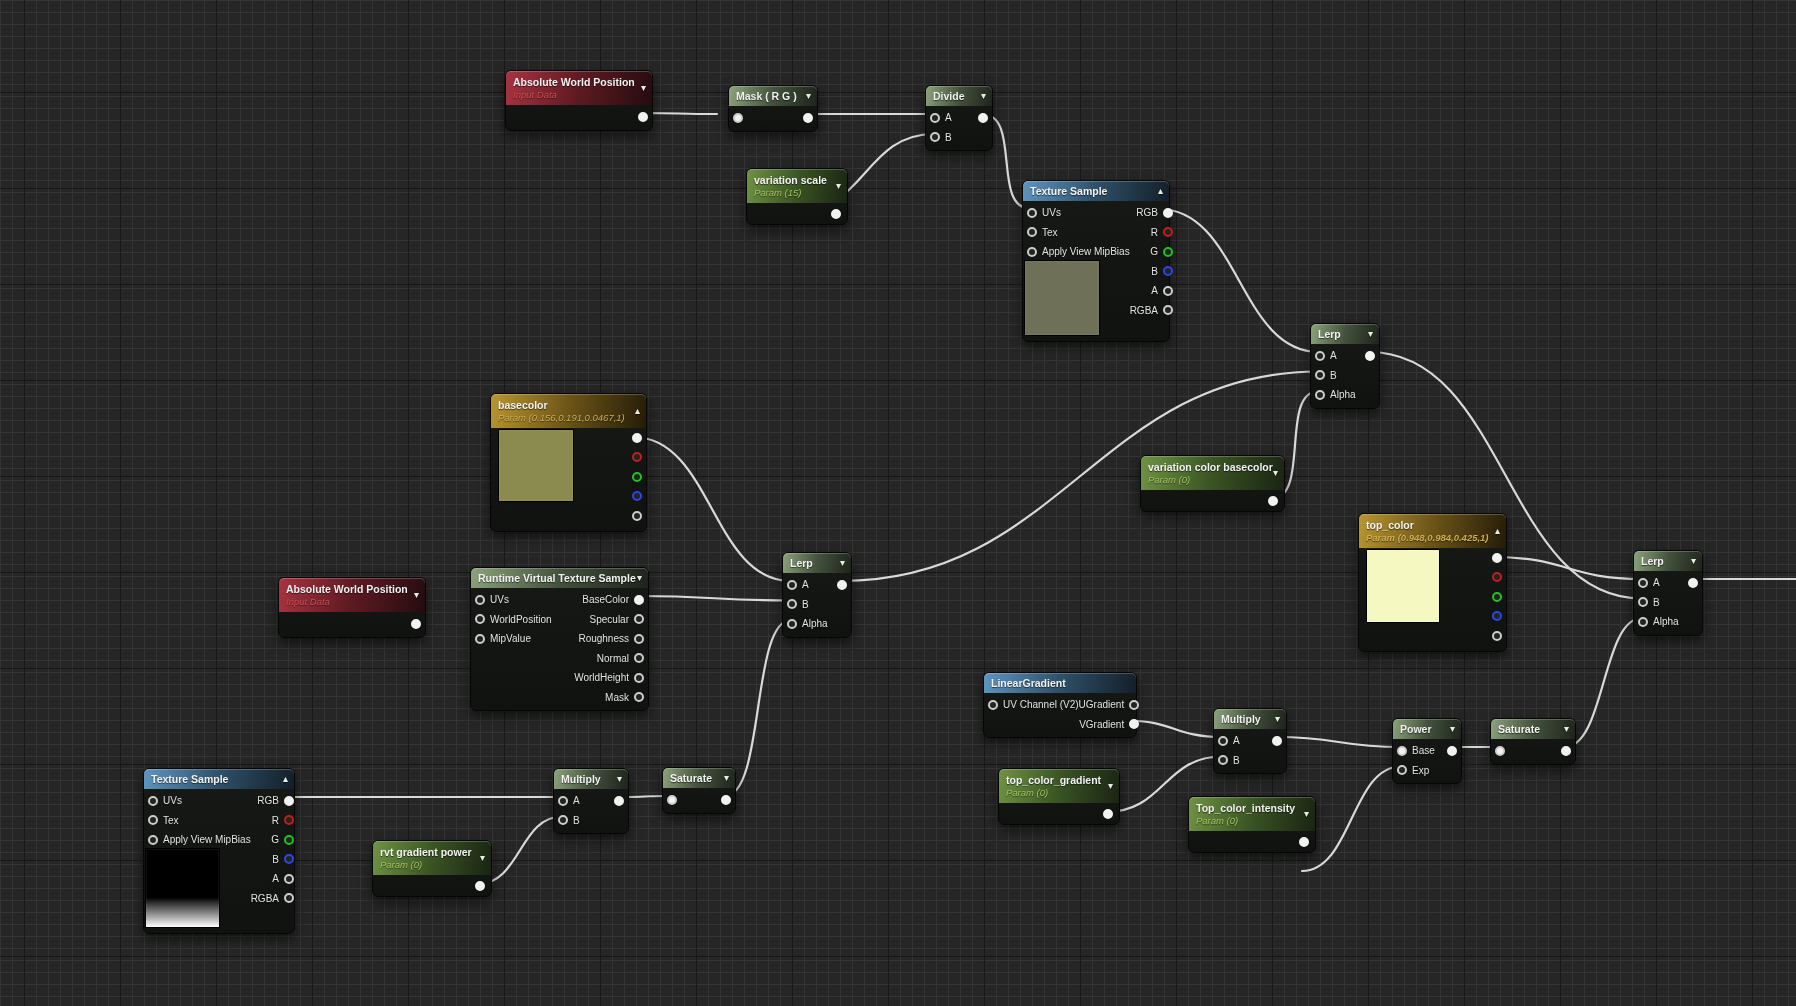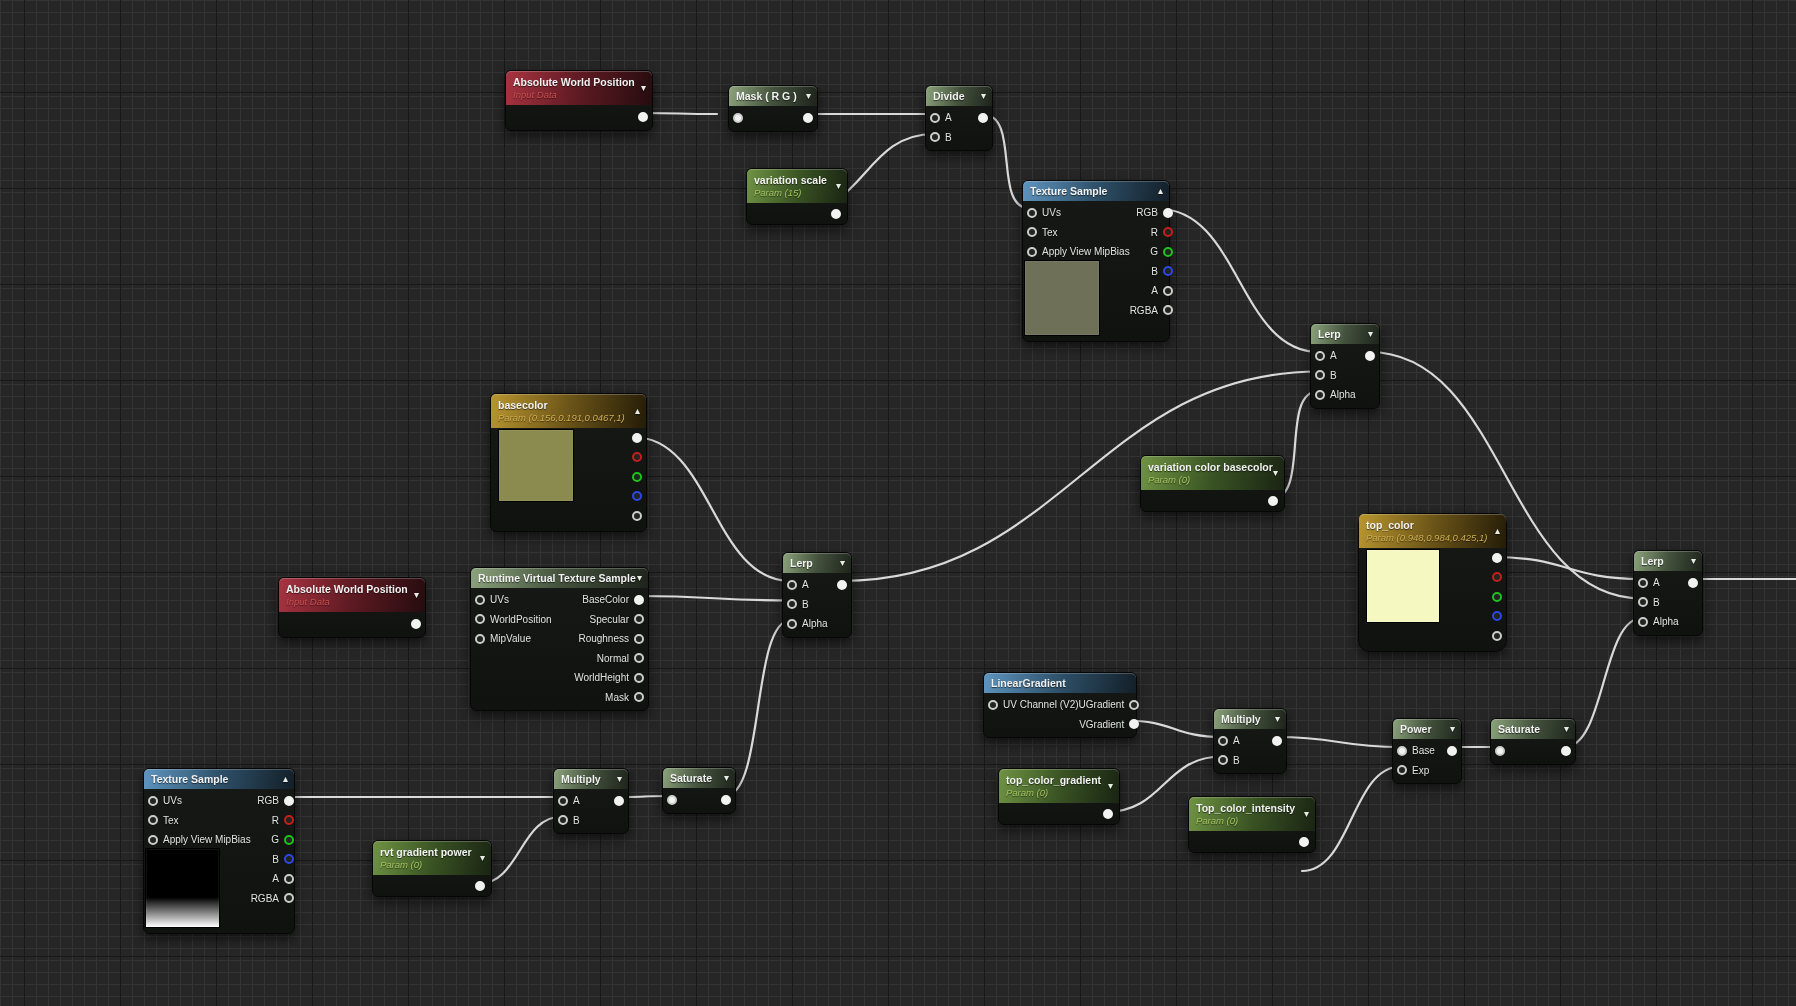--- a/index.html
+++ b/index.html
@@ -302,24 +302,24 @@
       <div class="node" style="left: 1140px; top: 455px; width: 143px;">
         <div class="hdr h2" style="background: linear-gradient(100deg, rgb(111, 147, 67) 0%, rgb(58, 84, 36) 50%, rgb(26, 36, 19) 100%);">
           <span class="title">variation color basecolor</span>
           <span class="subtitle" style="color: rgb(164, 194, 94);">Param (0)</span>
           <span class="chev">▾</span>
         </div>
         <div class="body pbody">
           <span class="pin c-white filled"></span>
         </div>
       </div>
-      <div class="node" style="left: 1358px; top: 513px; width: 147px; border-radius: 11px;">
+      <div class="node" style="left: 1358px; top: 513px; width: 147px;">
         <div class="hdr h2" style="background: linear-gradient(100deg, rgb(185, 150, 47) 0%, rgb(107, 84, 24) 50%, rgb(36, 28, 8) 100%);">
           <span class="title">top_color</span>
-          <span class="subtitle" style="color: rgb(207, 174, 82);">Param (0.948,0.984,0.425,1)</span>
+          <span class="subtitle" style="color: rgb(207, 174, 82); font-weight: bold;">Param (0.948,0.984,0.425,1)</span>
           <span class="chev">▴</span>
         </div>
         <div class="body" style="min-height: 97.5px;">
           <div class="swatch" style="left: 7px; top: 1px; width: 72px; height: 72px; background: rgb(246, 248, 194);"></div>
           <div class="pinstack">
             <div class="prow out">
               <span class="plbl"></span>
               <span class="pin c-white filled"></span>
             </div>
             <div class="prow out">

